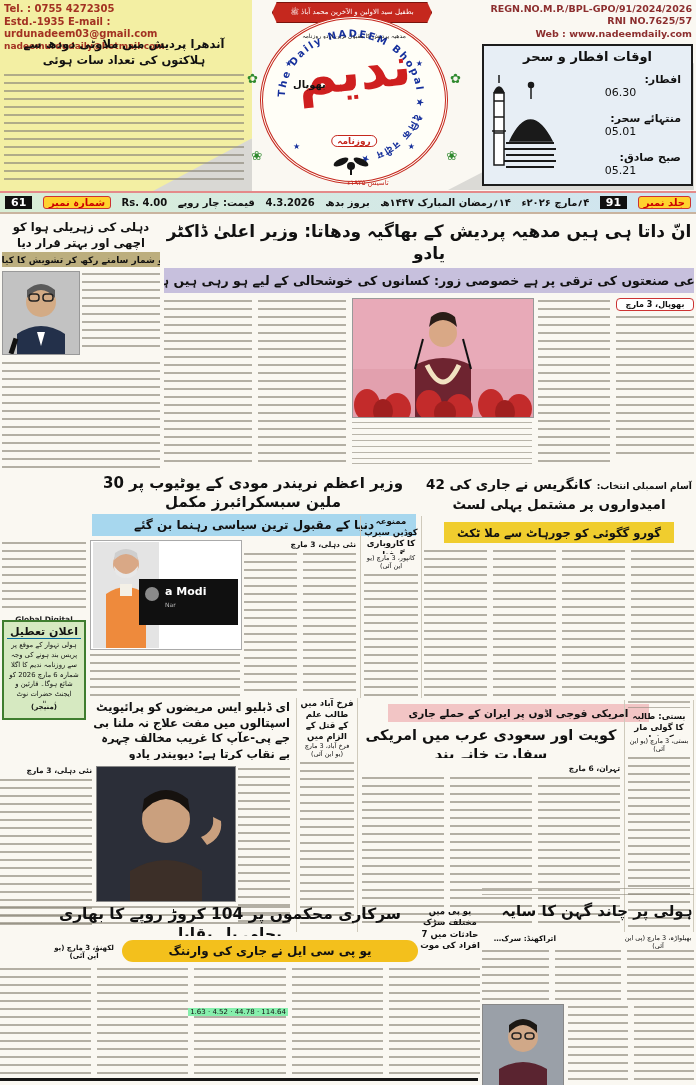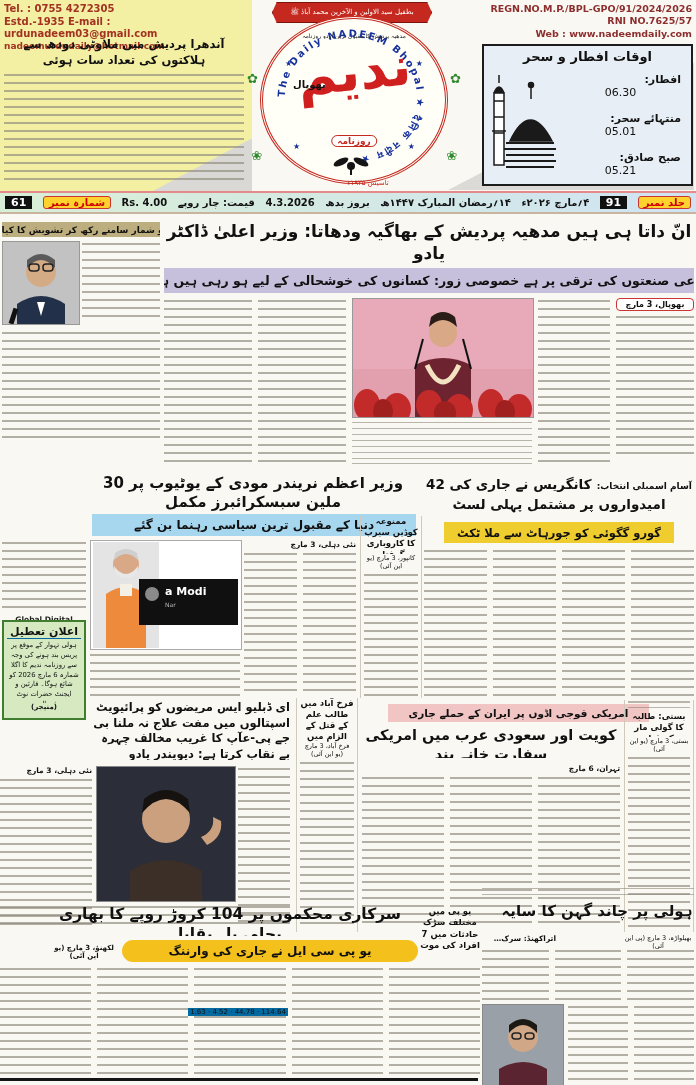--- a/index.html
+++ b/index.html
@@ -148,21 +148,21 @@
   #basti .hl{font-size:8.5px;font-weight:bold;text-align:center;height:26px;overflow:hidden;margin-top:3px;line-height:1.3;}
   #basti .dl{font-size:6.5px;text-align:center;}
   #basti .bd{height:176px;margin-top:2px;}
 
   
   #elec-hl{left:40px;top:904px;width:380px;height:32px;font-size:15.5px;font-weight:bold;text-align:center;
            overflow:hidden;line-height:1.3;}
   #elec-band{left:122px;top:940px;width:296px;height:22px;background:#f3c01c;font-size:12px;border-radius:11px;}
   #elec-dl{left:50px;top:944px;width:68px;font-size:7px;font-weight:bold;text-align:center;}
   #elec-cols{left:0;top:966px;width:480px;height:110px;}
-  #elec-figs{left:188px;top:1008px;width:100px;font-size:7px;text-align:center;background:#0369a1;}
+  #elec-figs{left:188px;top:1008px;width:100px;font-size:7px;text-align:center;background:#86efac;}
 
   
   #upacc{left:418px;top:906px;width:64px;height:44px;font-size:8.5px;font-weight:bold;text-align:center;
          overflow:hidden;line-height:1.35;}
 
   
   #holi{left:482px;top:886px;width:212px;height:199px;}
   #holi .pre{position:absolute;left:0;top:0;width:212px;height:14px;}
   #holi .hl{position:absolute;left:18px;top:16px;width:194px;height:28px;font-size:15px;font-weight:bold;
             text-align:center;overflow:hidden;}
@@ -310,20 +310,21 @@
     </svg>
     <div class="cap lines-sm"></div>
     <div class="c3 lines"></div>
     <div class="c4">
       <div class="dl rtl">بھوپال، 3 مارچ</div>
       <div class="lines" style="height:140px"></div>
     </div>
   </div>
 
   <div class="abs rtl" id="delhi">
+    <div class="hl">دہلی کی زہریلی ہوا کو اچھی اور بہتر قرار دیا</div>
     <div class="band bd1">اعداد و شمار سامنے رکھ کر تشویش کا کیا اظہار</div>
     <div class="row">
       <svg class="ph" width="76" height="82" viewBox="0 0 76 82">
         <rect width="76" height="82" fill="#c2c2c2"></rect>
         <circle cx="38" cy="30" r="15" fill="#d3ab85"></circle>
         <path d="M24,26 q14,-16 28,0 l0,-8 q-14,-12 -28,0 Z" fill="#5a5a5a"></path>
         <rect x="26" y="22" width="10" height="7" rx="3" fill="none" stroke="#222" stroke-width="1.5"></rect>
         <rect x="40" y="22" width="10" height="7" rx="3" fill="none" stroke="#222" stroke-width="1.5"></rect>
         <path d="M14,82 V62 q24,-16 48,0 V82 Z" fill="#23304a"></path>
         <path d="M34,60 h8 l-4,14 Z" fill="#fff"></path>

